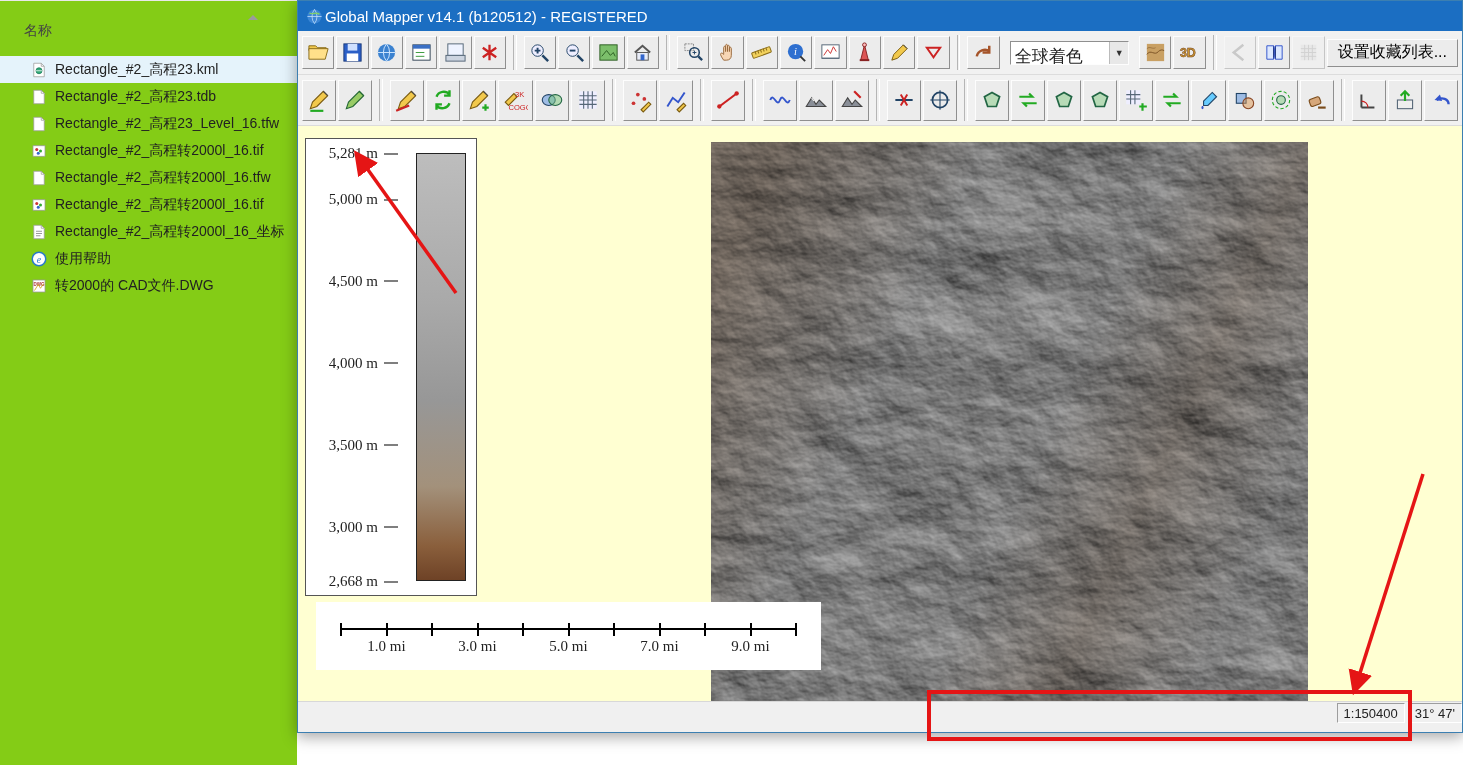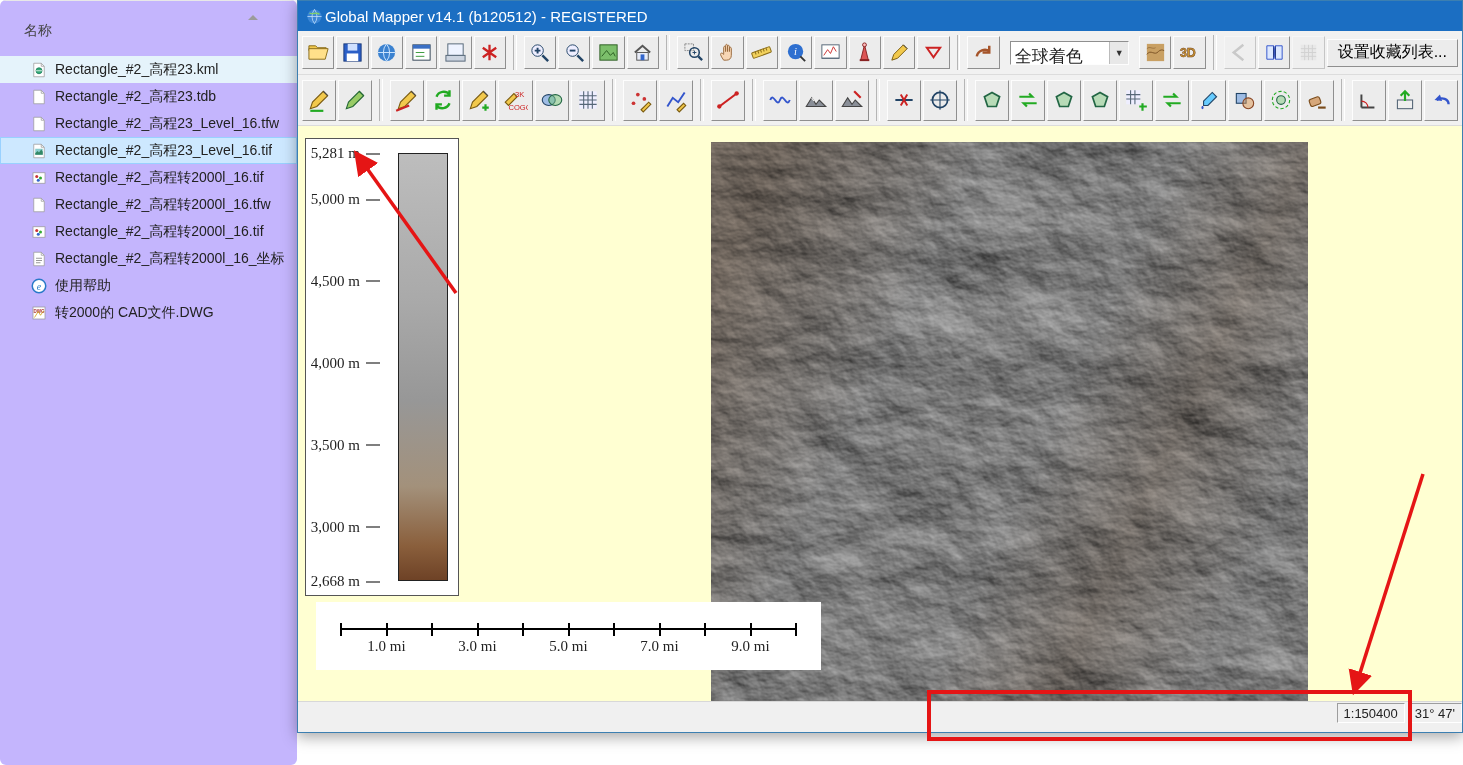--- a/index.html
+++ b/index.html
@@ -1,19 +1,19 @@
 <!DOCTYPE html>
 <html><head>
 <meta charset="utf-8">
 <style>
   html,body{margin:0;padding:0;background:#fff;}
   .screen{position:relative;width:1463px;height:765px;overflow:hidden;background:#fff;
     font-family:"Liberation Sans",sans-serif;color:#222;}
   
-  .explorer{position:absolute;left:0;top:0;width:297px;height:765px;background:#c4b5fd;overflow:hidden;border-radius:6px;}
+  .explorer{position:absolute;left:0;top:0;width:297px;height:765px;background:#84cc16;overflow:hidden;}
   .exp-header{height:48px;box-sizing:border-box;display:flex;align-items:flex-end;
     padding:0 0 8px 24px;border-top:1px solid #e8e8e8;position:relative;color:#444;font-size:14px;}
   .sort-chevron{position:absolute;left:248px;top:14px;width:0;height:0;
     border-left:5px solid transparent;border-right:5px solid transparent;border-bottom:5px solid #9b9b9b;}
   .file-list{list-style:none;margin:8px 0 0 0;padding:0;}
   .file-row{height:27px;display:flex;align-items:center;gap:7px;padding-left:30px;
     font-size:14px;white-space:nowrap;overflow:hidden;box-sizing:border-box;}
   .file-row.highlight{background:#e5f3fb;}
   .file-row.selected{background:#cde8ff;outline:1px solid #99d1ff;outline-offset:-1px;}
   .ficon{width:18px;height:18px;flex:0 0 18px;}
@@ -48,21 +48,21 @@
     align-items:center;justify-content:center;font-size:9px;color:#333;}
   .fav-btn{margin-left:auto;height:28px;padding:0 10px;font-size:16px;white-space:nowrap;
     border:1px solid;border-color:#fdfdfd #8f8f8f #8f8f8f #fdfdfd;background:#ececec;}
   
   .map-area{flex:1;position:relative;background:#ffffd2;overflow:hidden;}
   .terrain-wrap{position:absolute;left:413px;top:16px;width:597px;bottom:0;overflow:hidden;}
   .terrain-wrap svg{width:100%;height:100%;display:block;}
   .terrain-tint{position:absolute;inset:0;mix-blend-mode:multiply;
     background:linear-gradient(115deg, rgba(150,95,45,.34) 8%, rgba(150,95,45,0) 32%,
       rgba(150,95,45,0) 55%, rgba(150,95,45,.22) 70%, rgba(150,95,45,0) 86%);}
-  .legend{position:absolute;left:7px;top:12px;width:154px;height:458px;background:#fff;
+  .legend{position:absolute;left:7px;top:12px;width:172px;height:458px;background:#fff;
     border:1px solid #555;box-sizing:border-box;}
   .legend-bar{position:absolute;right:10px;top:14px;bottom:14px;width:48px;border:1px solid #222;
     background:linear-gradient(#bdbdbd,#a9a9a9 35%,#979797 58%,#a3917b 78%,#8a5f3c 92%,#6e4226 100%);}
   .legend-labels{position:absolute;left:0;right:76px;top:14px;bottom:14px;}
   .legend-row{position:absolute;right:0;transform:translateY(-50%);white-space:nowrap;
     font-family:"Liberation Serif",serif;font-size:15px;padding-right:22px;}
   .legend-row::after{content:"";position:absolute;right:2px;top:50%;width:14px;border-top:1px solid #000;}
   .scalebar{position:absolute;left:18px;top:476px;width:505px;height:68px;background:#fff;text-align:center;}
   .sb-line{position:absolute;left:25px;right:25px;top:26px;border-top:2px solid #000;}
   .sb-tick{position:absolute;top:-7px;height:13px;width:0;border-left:2px solid #000;transform:translateX(-50%);}
@@ -115,31 +115,20 @@
         <li class="file-row">
           <span class="ficon icon-slot">
             <svg viewBox="0 0 24 24">
               <path d="M5 3h10l4 4v14H5z" fill="#fff" stroke="#999"></path>
               <path d="M15 3v4h4" fill="none" stroke="#999"></path>
             </svg>
           </span>
           <span class="fname">Rectangle_#2_高程23_Level_16.tfw</span>
         </li>
 
-        <li class="file-row selected">
-          <span class="ficon icon-slot">
-            <svg viewBox="0 0 24 24">
-              <path d="M5 3h10l4 4v14H5z" fill="#fff" stroke="#999"></path>
-              <path d="M15 3v4h4" fill="none" stroke="#999"></path>
-              <rect x="7" y="9" width="10" height="8" fill="#8cc"></rect>
-              <path d="M7 15l3-3 2 2 3-4 2 3v4H7z" fill="#386"></path>
-            </svg>
-          </span>
-          <span class="fname">Rectangle_#2_高程23_Level_16.tif</span>
-        </li>
 
         <li class="file-row">
           <span class="ficon icon-slot">
             <svg viewBox="0 0 24 24">
               <rect x="4" y="5" width="16" height="14" fill="#fff" stroke="#999"></rect>
               <circle cx="9" cy="10" r="2" fill="#c33"></circle>
               <circle cx="14" cy="12" r="2" fill="#3a3"></circle>
               <circle cx="11" cy="15" r="2" fill="#36c"></circle>
             </svg>
           </span>

